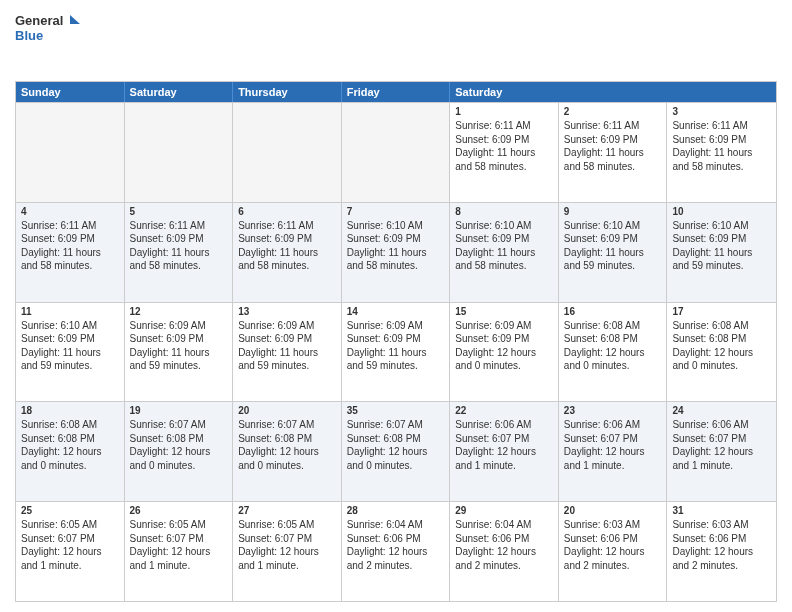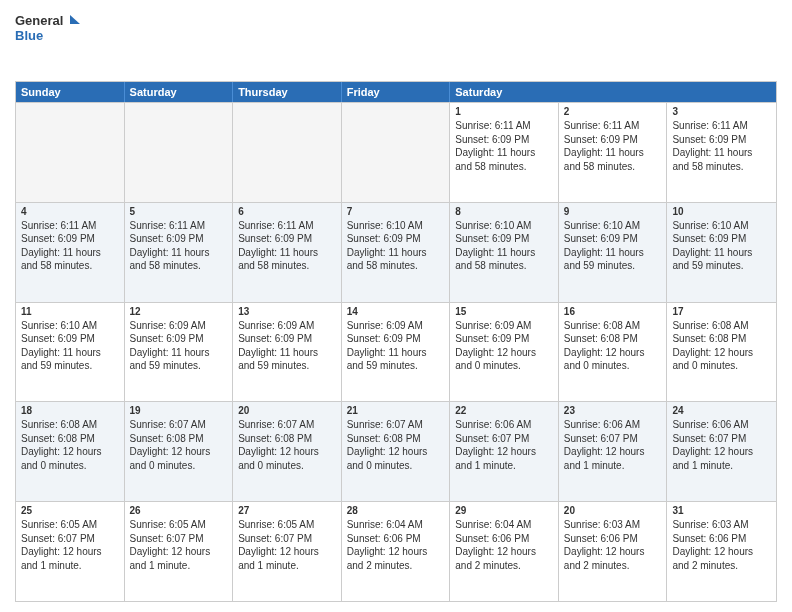--- a/index.html
+++ b/index.html
@@ -208,21 +208,21 @@
           </div>
           <div class="cal-cell alt-row">
             <div class="day-num">19</div>
             <div class="day-info">Sunrise: 6:07 AM<br>Sunset: 6:08 PM<br>Daylight: 12 hours<br>and 0 minutes.</div>
           </div>
           <div class="cal-cell alt-row">
             <div class="day-num">20</div>
             <div class="day-info">Sunrise: 6:07 AM<br>Sunset: 6:08 PM<br>Daylight: 12 hours<br>and 0 minutes.</div>
           </div>
           <div class="cal-cell alt-row">
-            <div class="day-num">21</div>
+            <div class="day-num">35</div>
             <div class="day-info">Sunrise: 6:07 AM<br>Sunset: 6:08 PM<br>Daylight: 12 hours<br>and 0 minutes.</div>
           </div>
           <div class="cal-cell alt-row">
             <div class="day-num">22</div>
             <div class="day-info">Sunrise: 6:06 AM<br>Sunset: 6:07 PM<br>Daylight: 12 hours<br>and 1 minute.</div>
           </div>
           <div class="cal-cell alt-row">
             <div class="day-num">23</div>
             <div class="day-info">Sunrise: 6:06 AM<br>Sunset: 6:07 PM<br>Daylight: 12 hours<br>and 1 minute.</div>
           </div>

